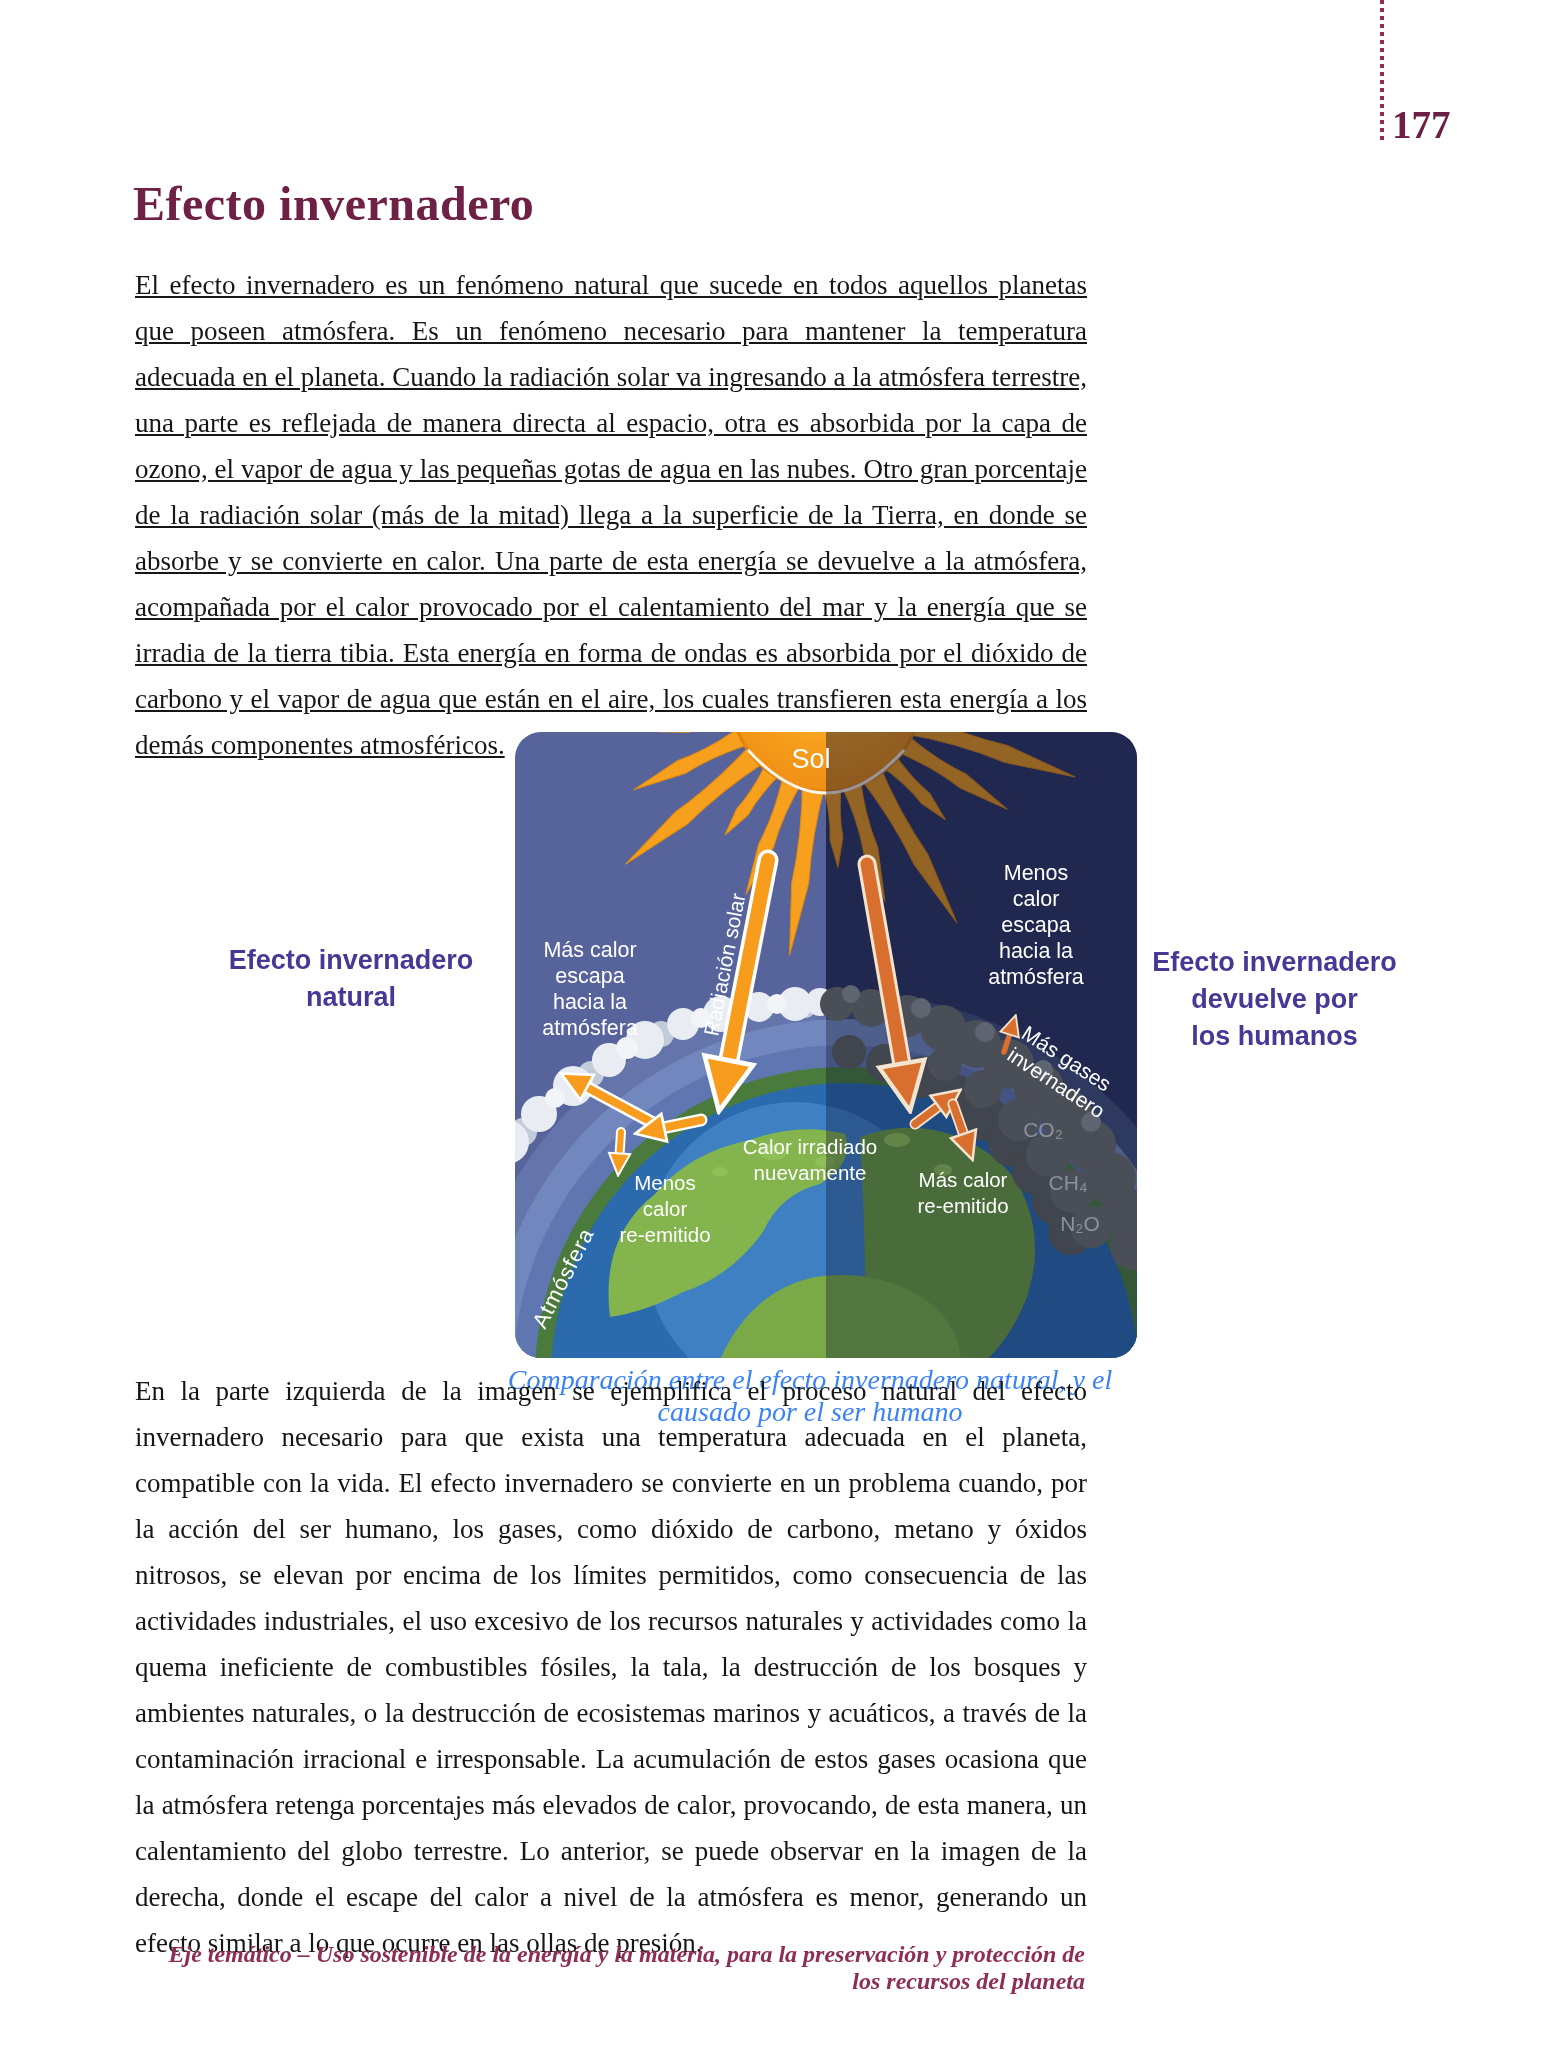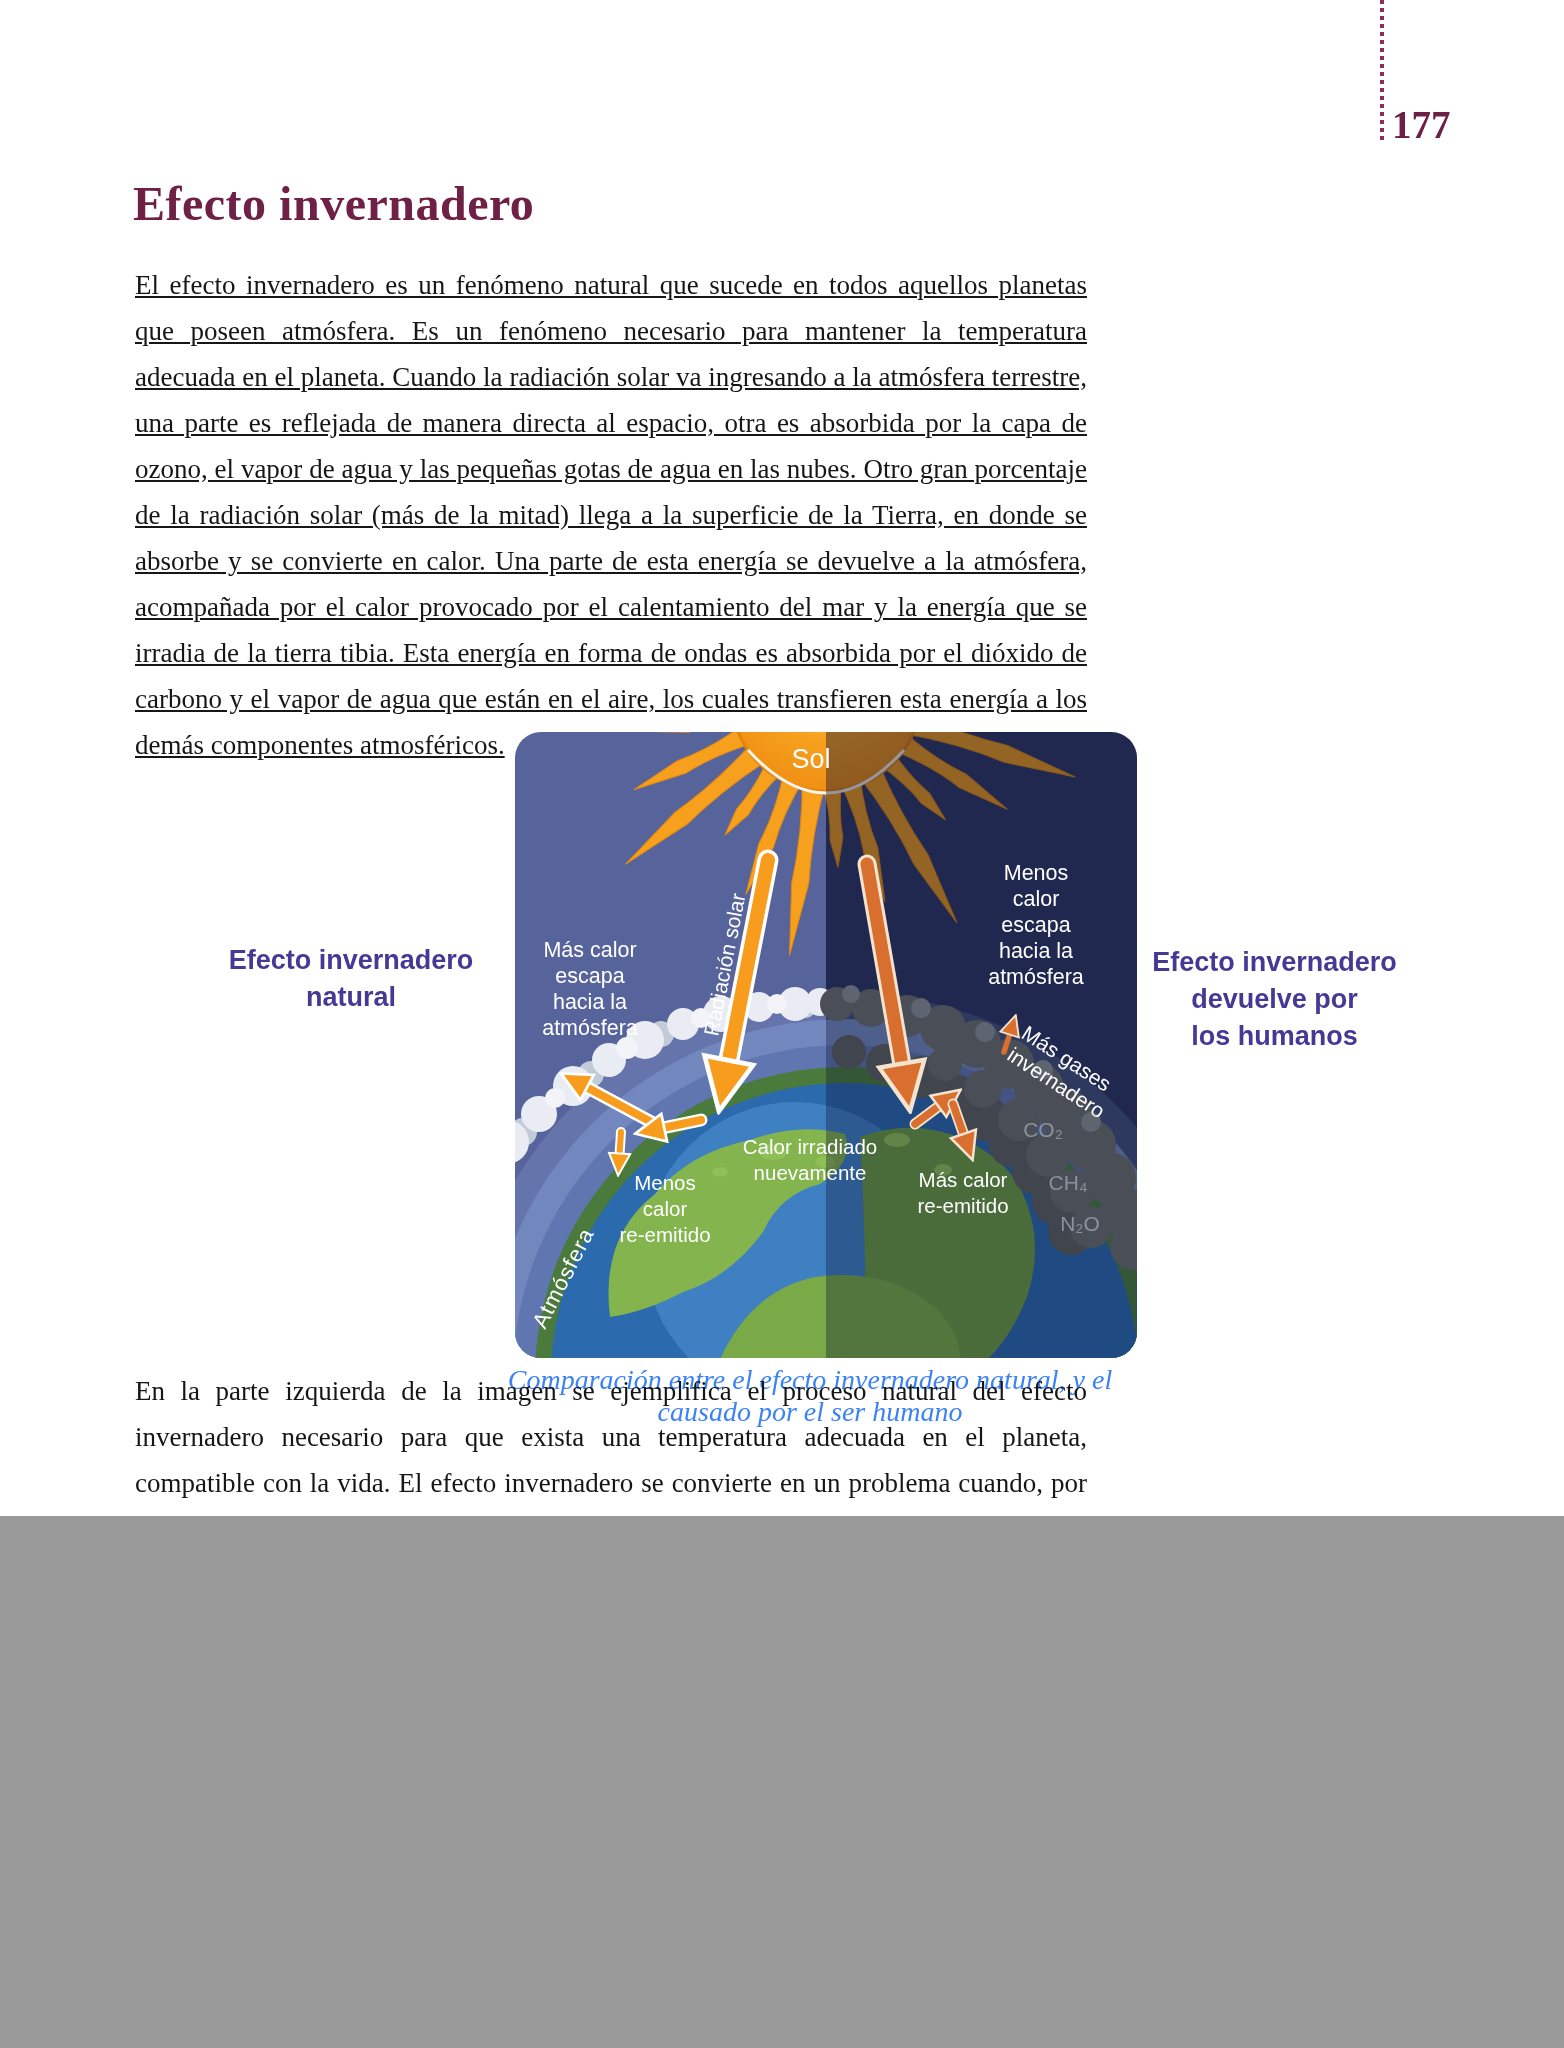--- a/index.html
+++ b/index.html
@@ -1,16 +1,16 @@
 <!DOCTYPE html>
 <html><head>
 <meta charset="utf-8">
 <style>
   html,body{margin:0;padding:0;background:#9a9a9a;}
-  .page{position:relative;width:1564px;height:1516px;background:#ffffff;overflow:hidden;
+  .page{position:relative;width:1564px;height:2048px;background:#ffffff;overflow:hidden;
         font-family:"Liberation Serif",serif;color:#161616;margin:0 auto;}
   
   .dotted-rule{position:absolute;left:1380px;top:0;width:4px;height:144px;
         background:repeating-linear-gradient(to bottom,#8e2d55 0 4px,transparent 4px 8px);}
   .page-num{position:absolute;left:1392px;top:102px;font-size:39px;font-weight:700;color:#6d2045;}
   
   .doc-title{position:absolute;left:133px;top:176px;margin:0;font-size:48px;font-weight:700;color:#6e2045;letter-spacing:.5px;}
   .body-par{position:absolute;left:135px;width:952px;font-size:27px;line-height:46px;text-align:justify;margin:0;}
   .par1{top:262px;text-decoration:underline;}
   .par2{top:1368px;}

